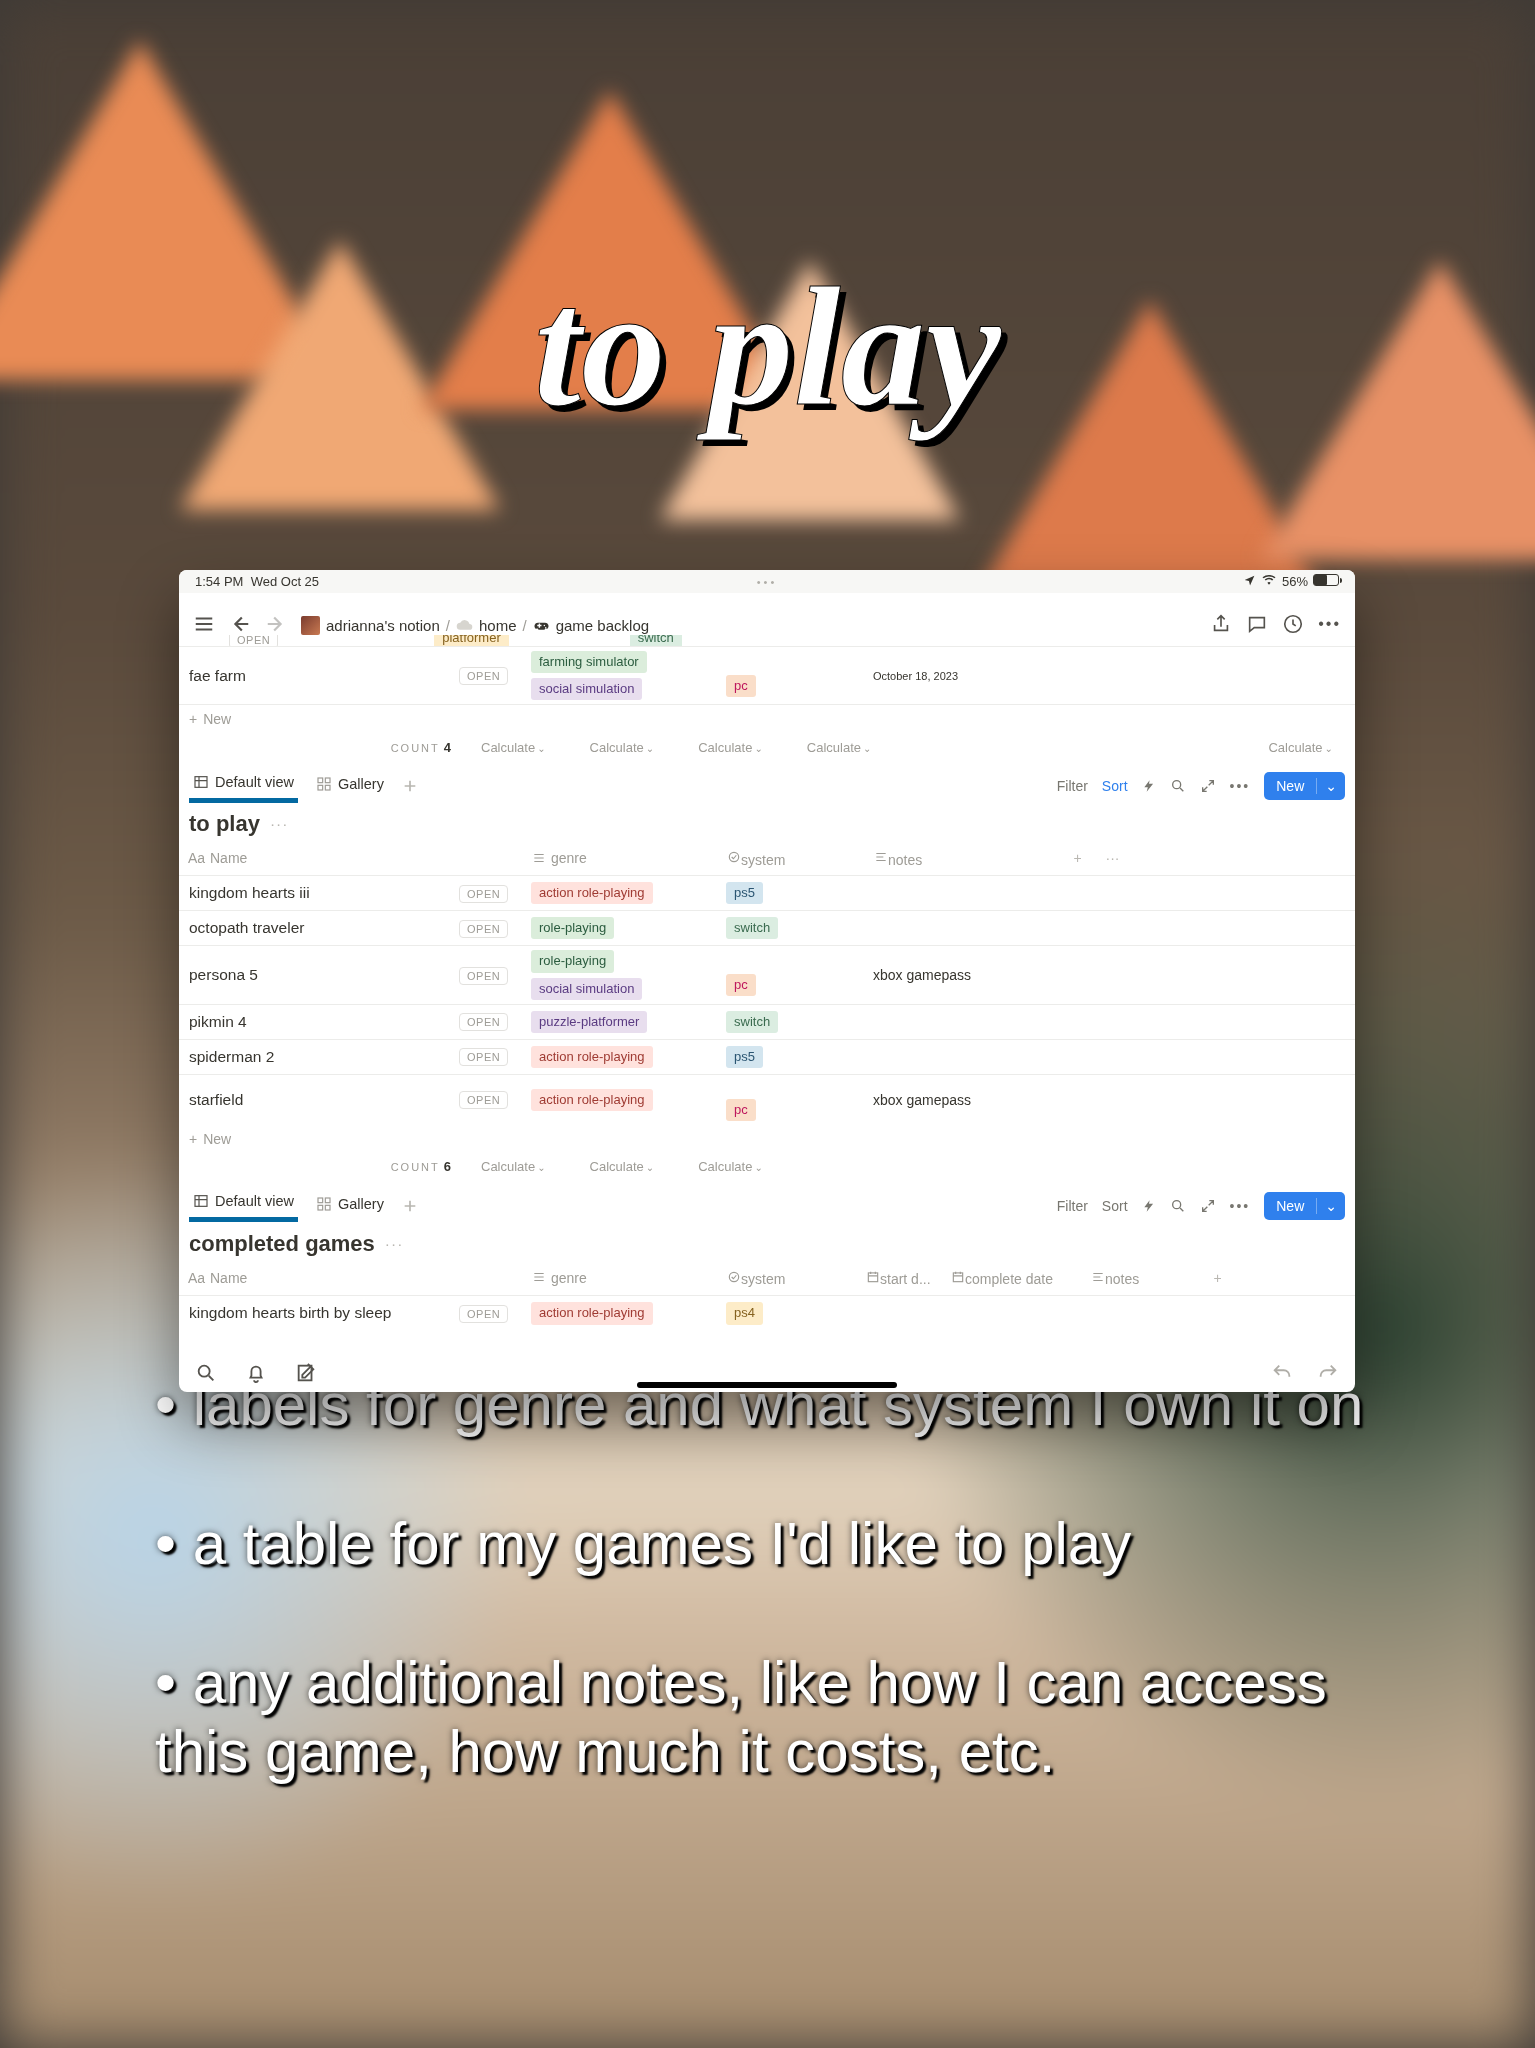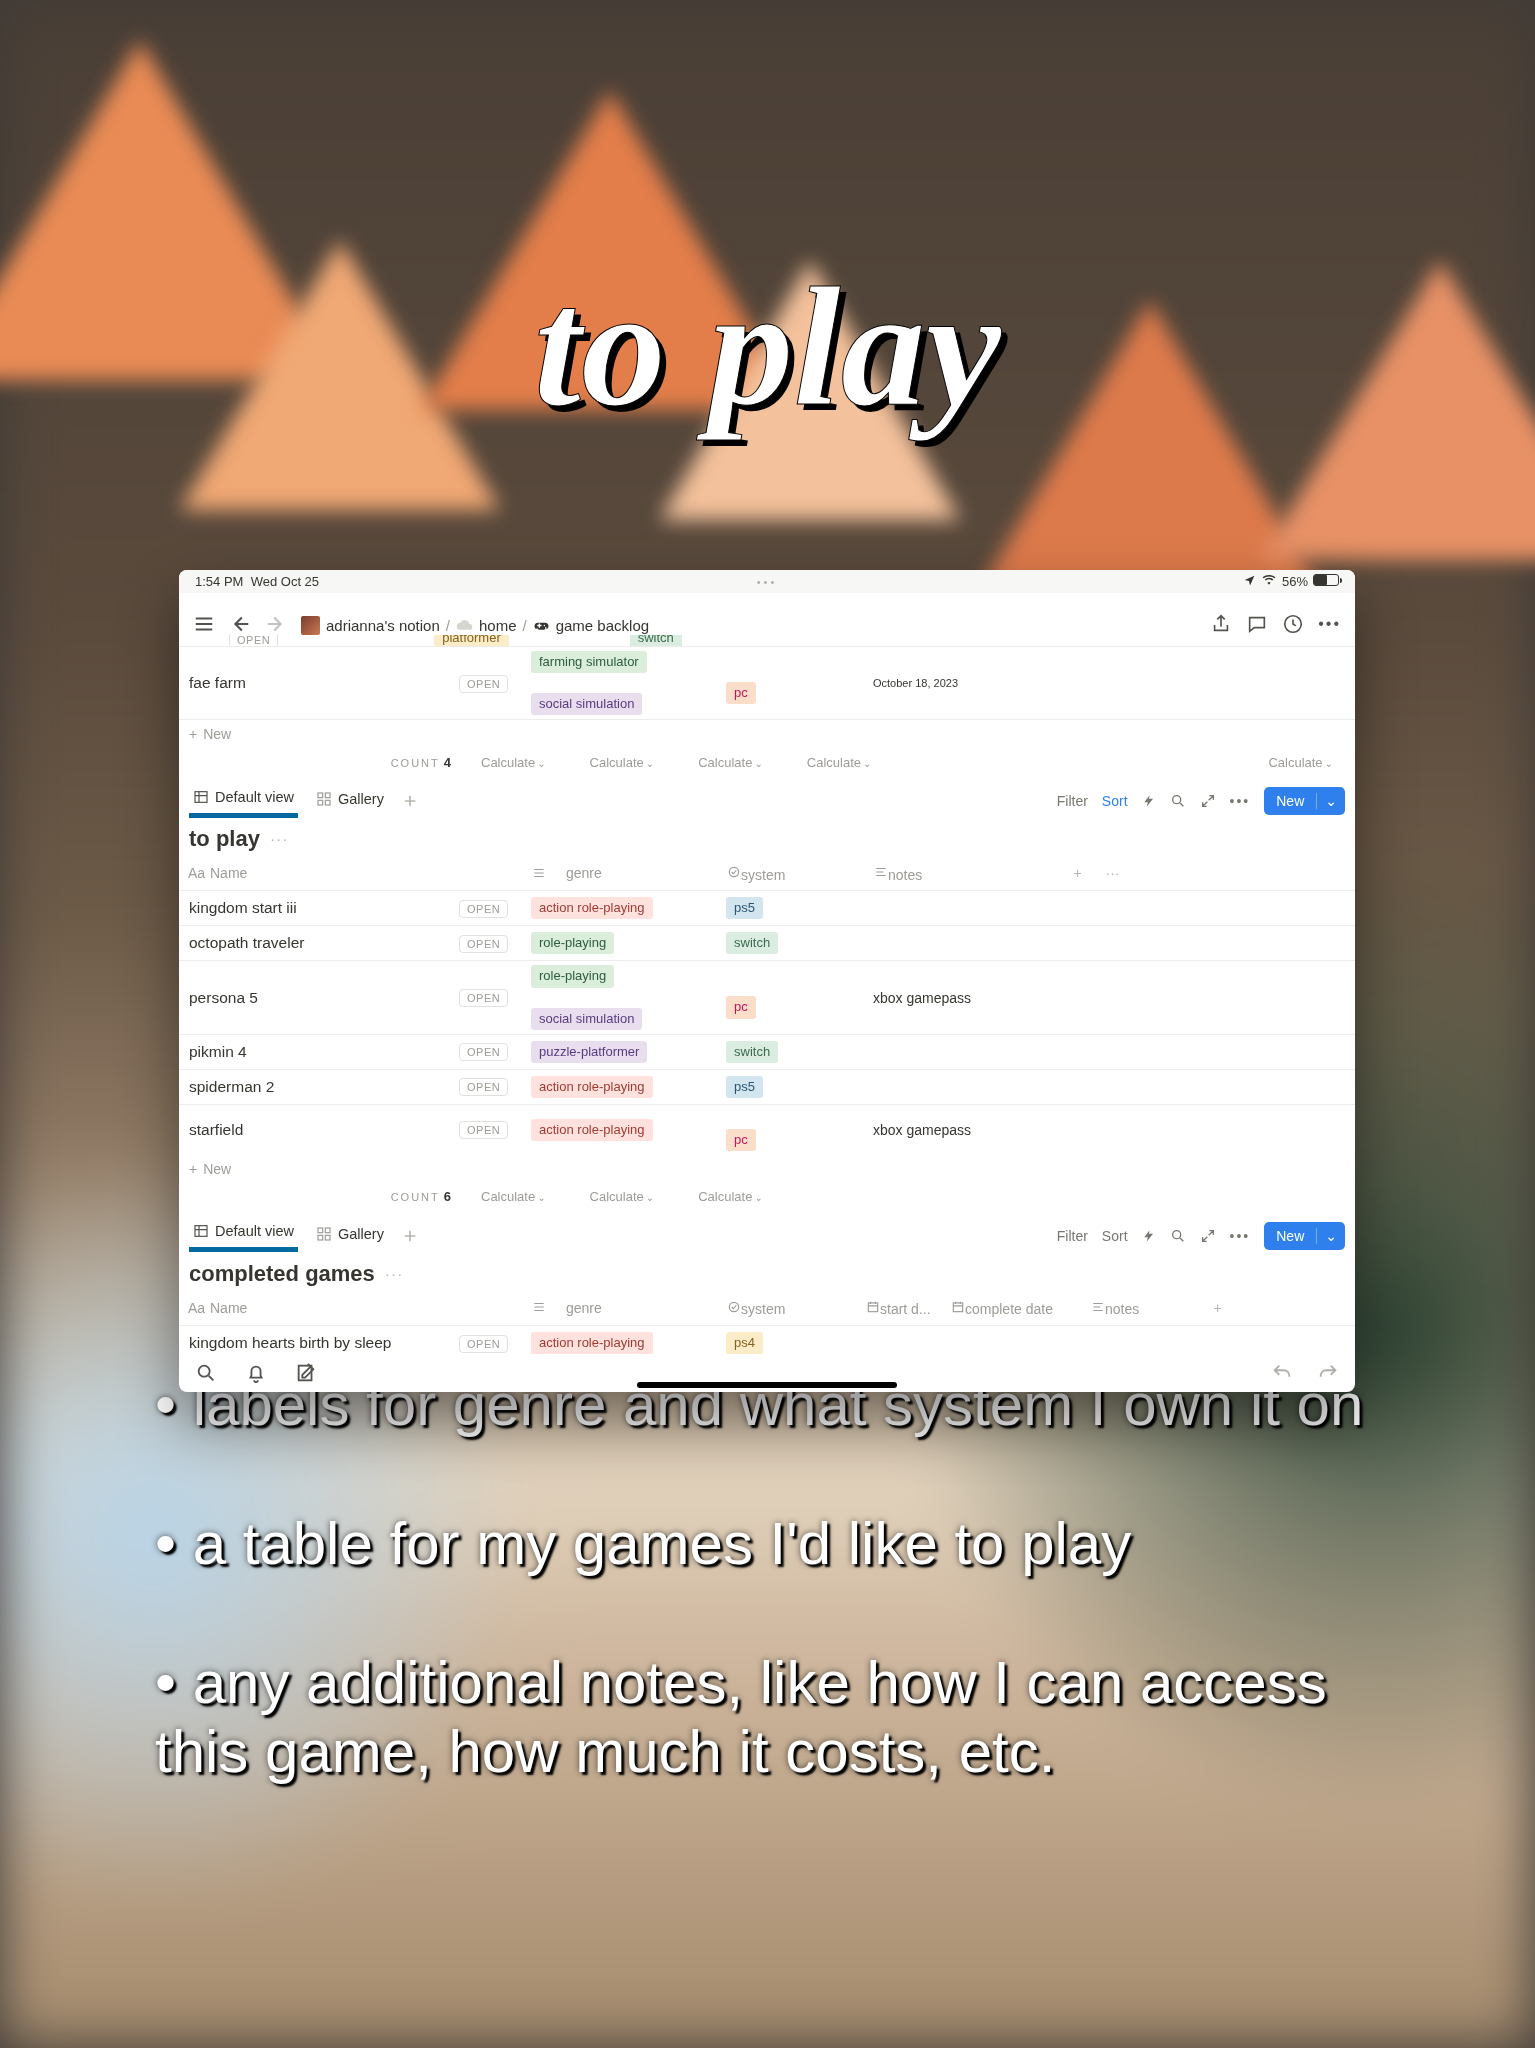--- a/index.html
+++ b/index.html
@@ -94,21 +94,21 @@
 
   
   .content { height:calc(100% - 23px - 42px - 38px); overflow:hidden; }
 
   
   .db { margin-bottom:4px; }
   .db .row { display:flex; align-items:center; min-height:35px; border-bottom:1px solid #ececea; }
   .db .row:last-child { border-bottom:none; }
   .col-name { width:280px; padding-left:10px; display:flex; align-items:center; gap:10px; flex-shrink:0;}
   .col-open { width:66px; flex-shrink:0;}
-  .col-genre { width:195px; padding:4px 6px; display:flex; flex-wrap:wrap; gap:20px; flex-shrink:0;}
+  .col-genre { width:195px; padding:4px 6px; display:flex; flex-wrap:wrap; gap:5px; flex-shrink:0;}
   .col-system { width:145px; padding:4px 6px; flex-shrink:0;}
   .col-notes { width:195px; padding:4px 8px; font-size:14px; flex-shrink:0;}
   .col-startd { width:85px; flex-shrink:0;}
   .col-complete { width:140px; flex-shrink:0;}
   .col-notes2 { width:110px; flex-shrink:0;}
   .col-add { width:35px; text-align:center; color:#b8b6b0; flex-shrink:0;}
 
   .open-pill {
     display:inline-block; font-size:11px; letter-spacing:.5px; color:#9e9c96;
     border:1px solid #e2e1de; border-radius:4px; padding:2px 7px; background:#fff;
@@ -388,21 +388,21 @@
               <svg viewBox="0 0 24 24" width="14" height="14" stroke="#9e9c96" stroke-width="2" fill="none">
                 <path d="M4 6h16M4 12h12M4 18h16"></path>
               </svg>
             </span><span>notes</span></div>
         <div class="col-add">+</div>
         <div class="col-add">···</div>
       </div>
       <div id="db2-rows">
           <div class="row">
             <div class="col-name">
-              <span>kingdom start iii</span>
+              <span>kingdom hearts iii</span>
             </div>
             <div class="col-open"><span class="open-pill">OPEN</span></div>
             <div class="col-genre">
               <span class="tag red">action role-playing</span>
             </div>
             <div class="col-system"><span class="tag blue">ps5</span></div>
             <div class="col-notes"></div>
           </div>
           <div class="row">
             <div class="col-name">

